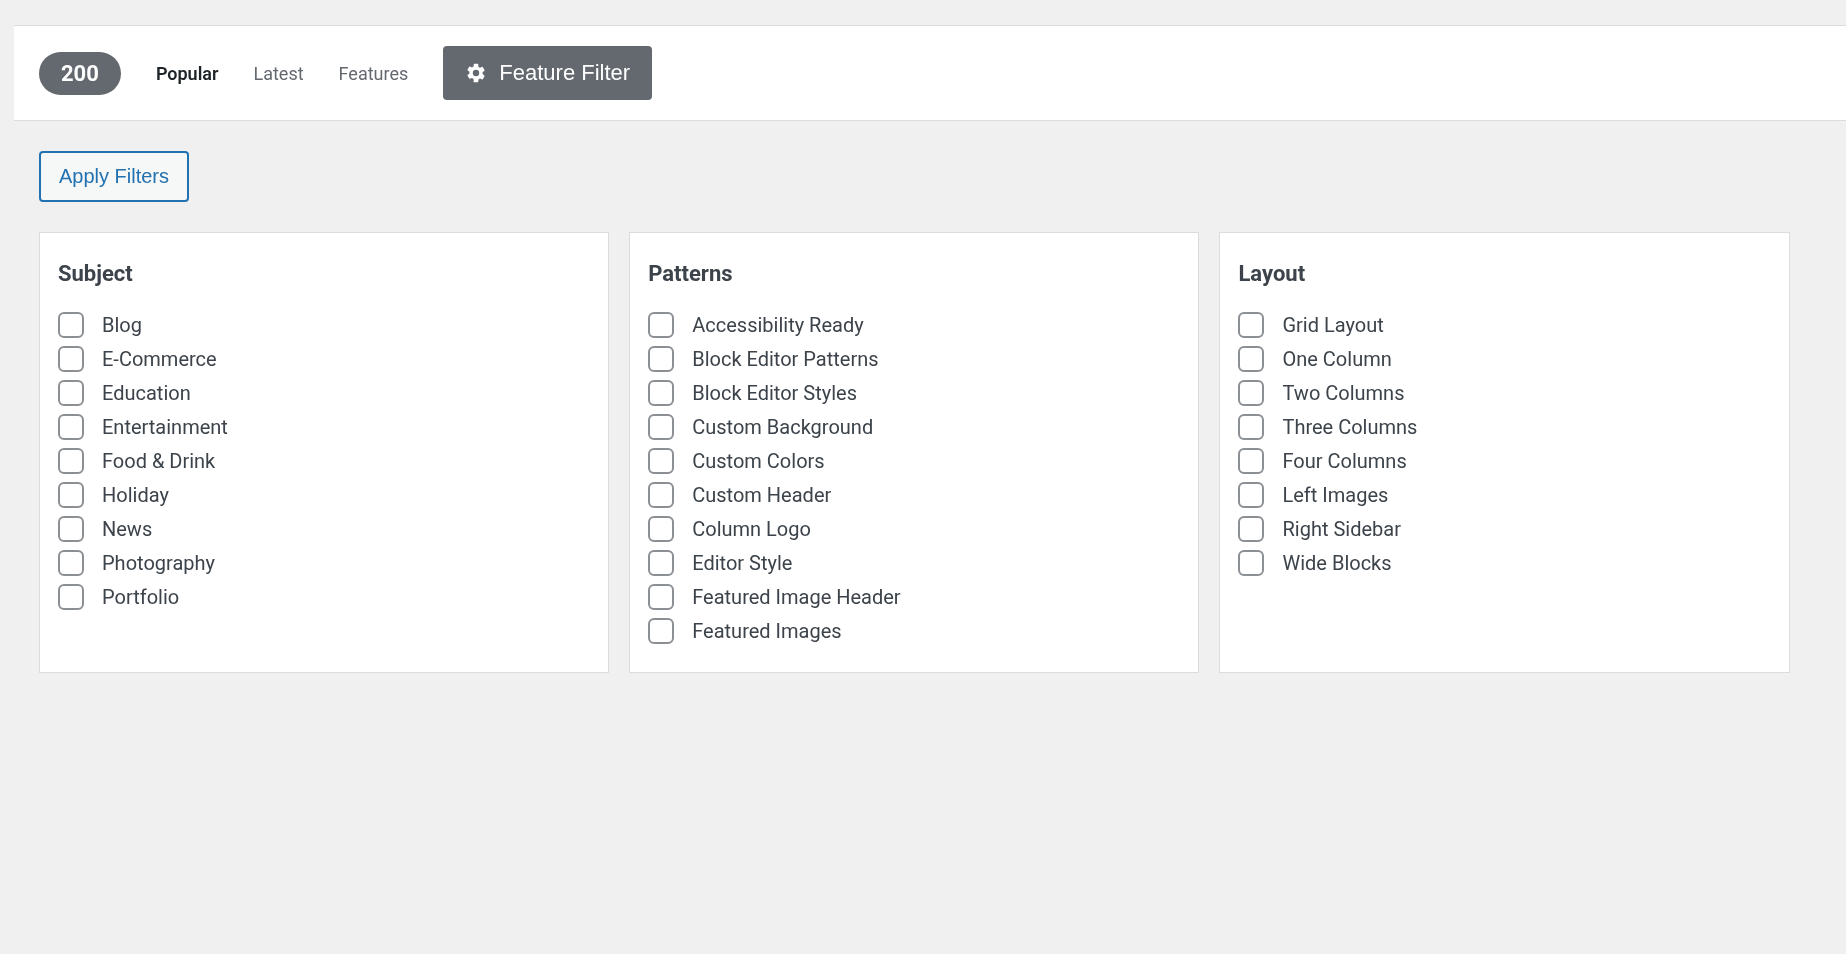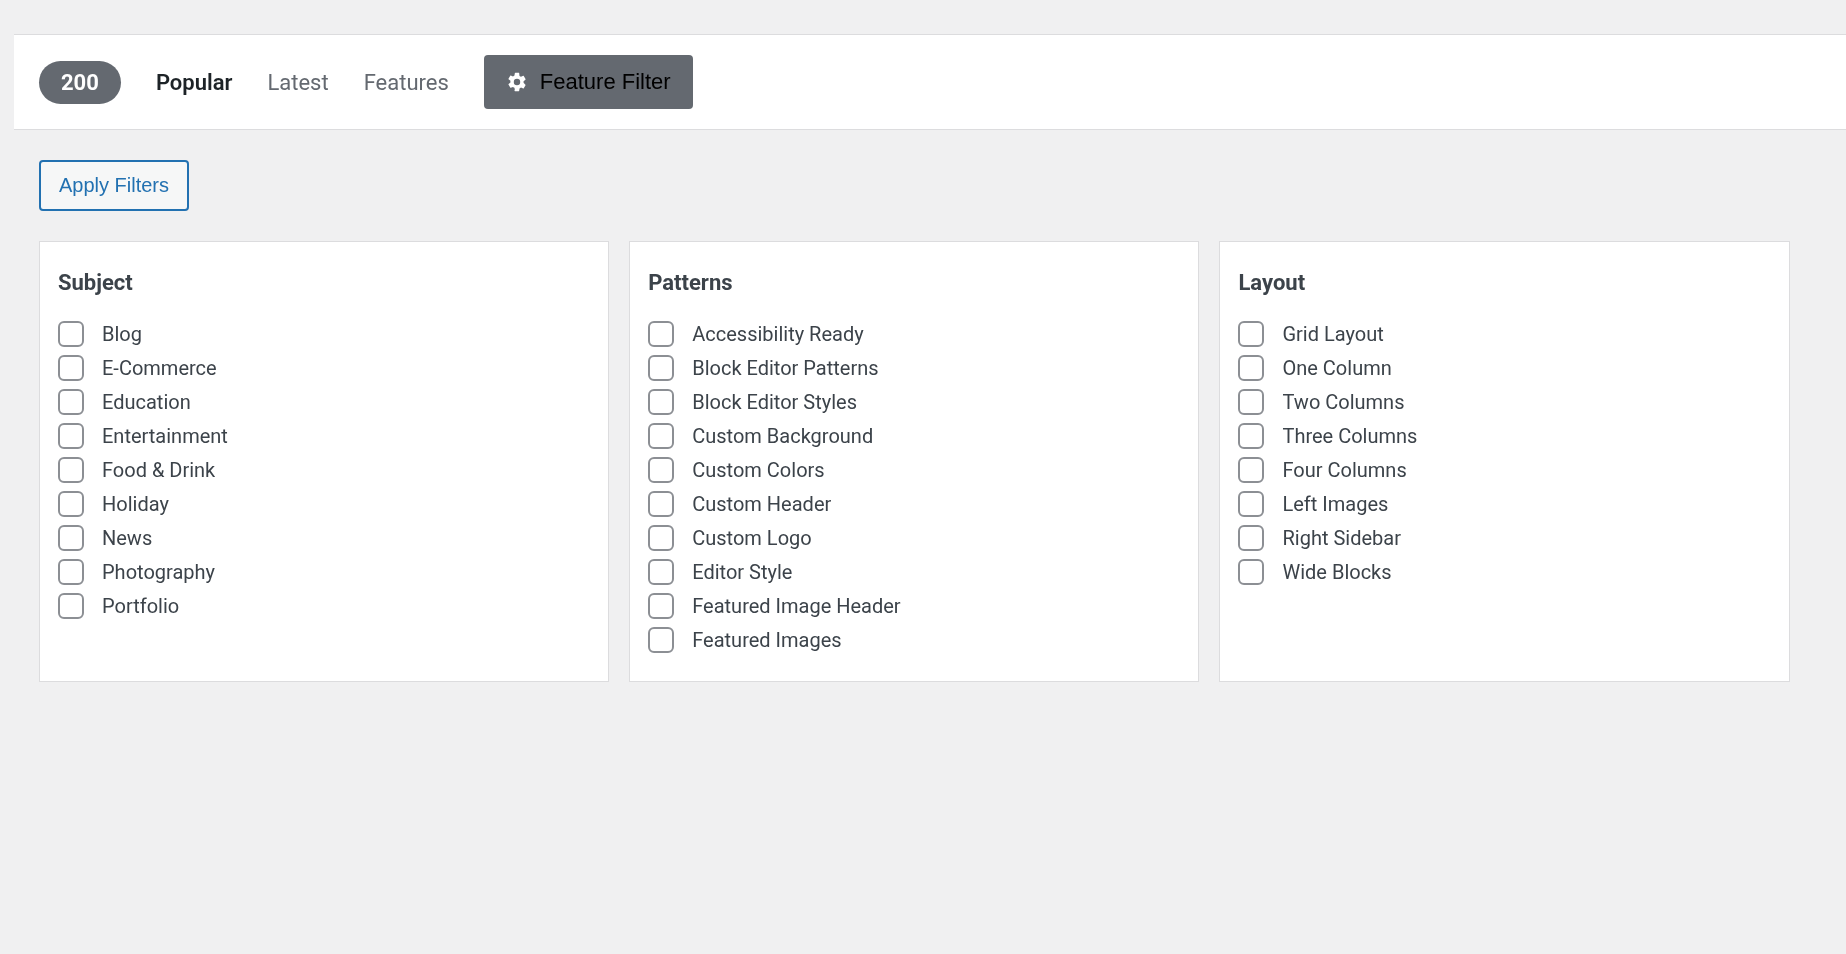--- a/index.html
+++ b/index.html
@@ -4,52 +4,51 @@
 <style>
   * { box-sizing: border-box; margin: 0; padding: 0; }
   body {
     font-family: -apple-system, BlinkMacSystemFont, "Segoe UI", Roboto, Helvetica, Arial, sans-serif;
     background: #f0f0f1;
     color: #3c434a;
     font-size: 19px;
   }
   .page {
     padding: 25px 0 0 0;
-    margin-top: 9px;
   }
   .tabs-bar {
     background: #ffffff;
     border-top: 1px solid #dcdcde;
     border-bottom: 1px solid #dcdcde;
     margin-left: 14px;
     padding: 20px 25px;
     display: flex;
     align-items: center;
     gap: 35px;
   }
   .count-pill {
     background: #646970;
     color: #ffffff;
     border-radius: 30px;
     padding: 9px 22px;
     font-weight: 700;
     font-size: 22px;
   }
   .tab-link {
-    font-size: 22px;
+    font-size: 18px;
     color: #646970;
     cursor: pointer;
   }
   .tab-link.active {
     color: #1d2327;
     font-weight: 600;
   }
   .feature-filter-btn {
     background: #646970;
-    color: #000000;
+    color: #ffffff;
     border: none;
     border-radius: 4px;
     padding: 14px 22px;
     font-size: 22px;
     font-weight: 500;
     display: flex;
     align-items: center;
     gap: 12px;
     cursor: pointer;
   }
@@ -199,21 +198,21 @@
           <label class="option-row">
               <span class="chk"></span>
               <span class="option-label">Custom Colors</span>
             </label>
           <label class="option-row">
               <span class="chk"></span>
               <span class="option-label">Custom Header</span>
             </label>
           <label class="option-row">
               <span class="chk"></span>
-              <span class="option-label">Custom Logo</span>
+              <span class="option-label">Column Logo</span>
             </label>
           <label class="option-row">
               <span class="chk"></span>
               <span class="option-label">Editor Style</span>
             </label>
           <label class="option-row">
               <span class="chk"></span>
               <span class="option-label">Featured Image Header</span>
             </label>
           <label class="option-row">

